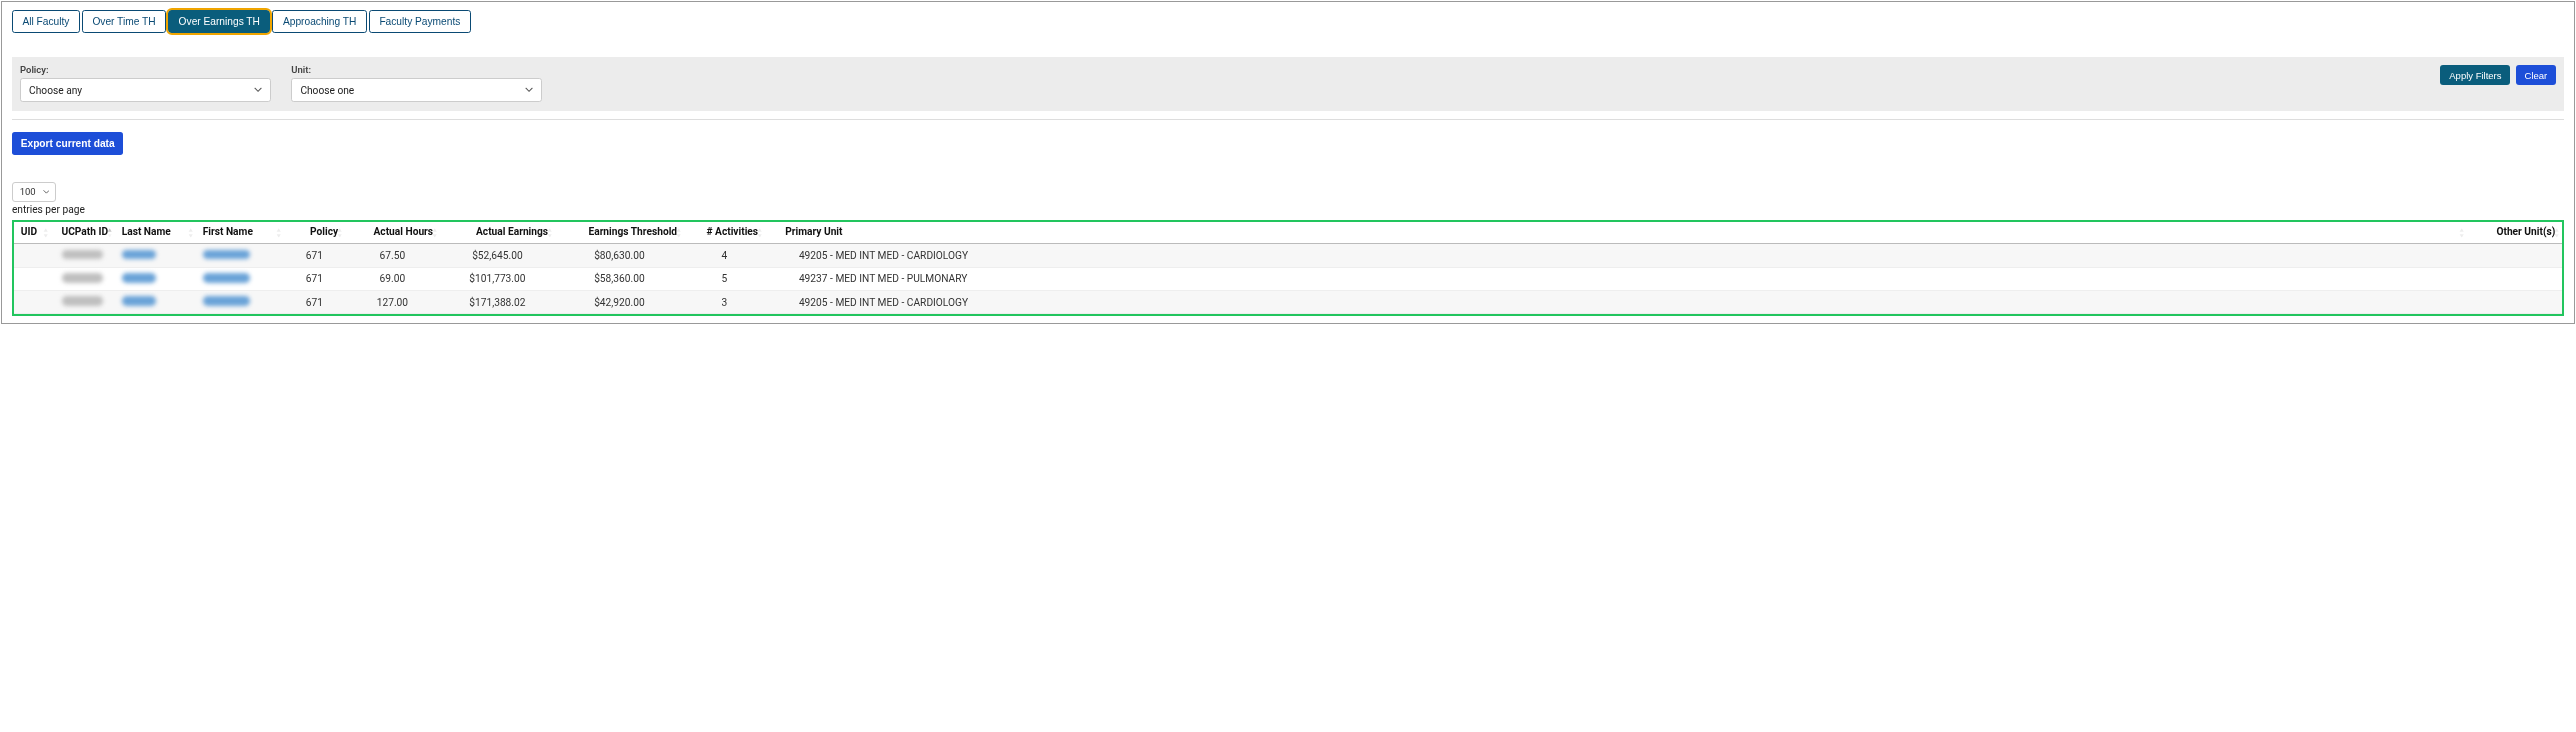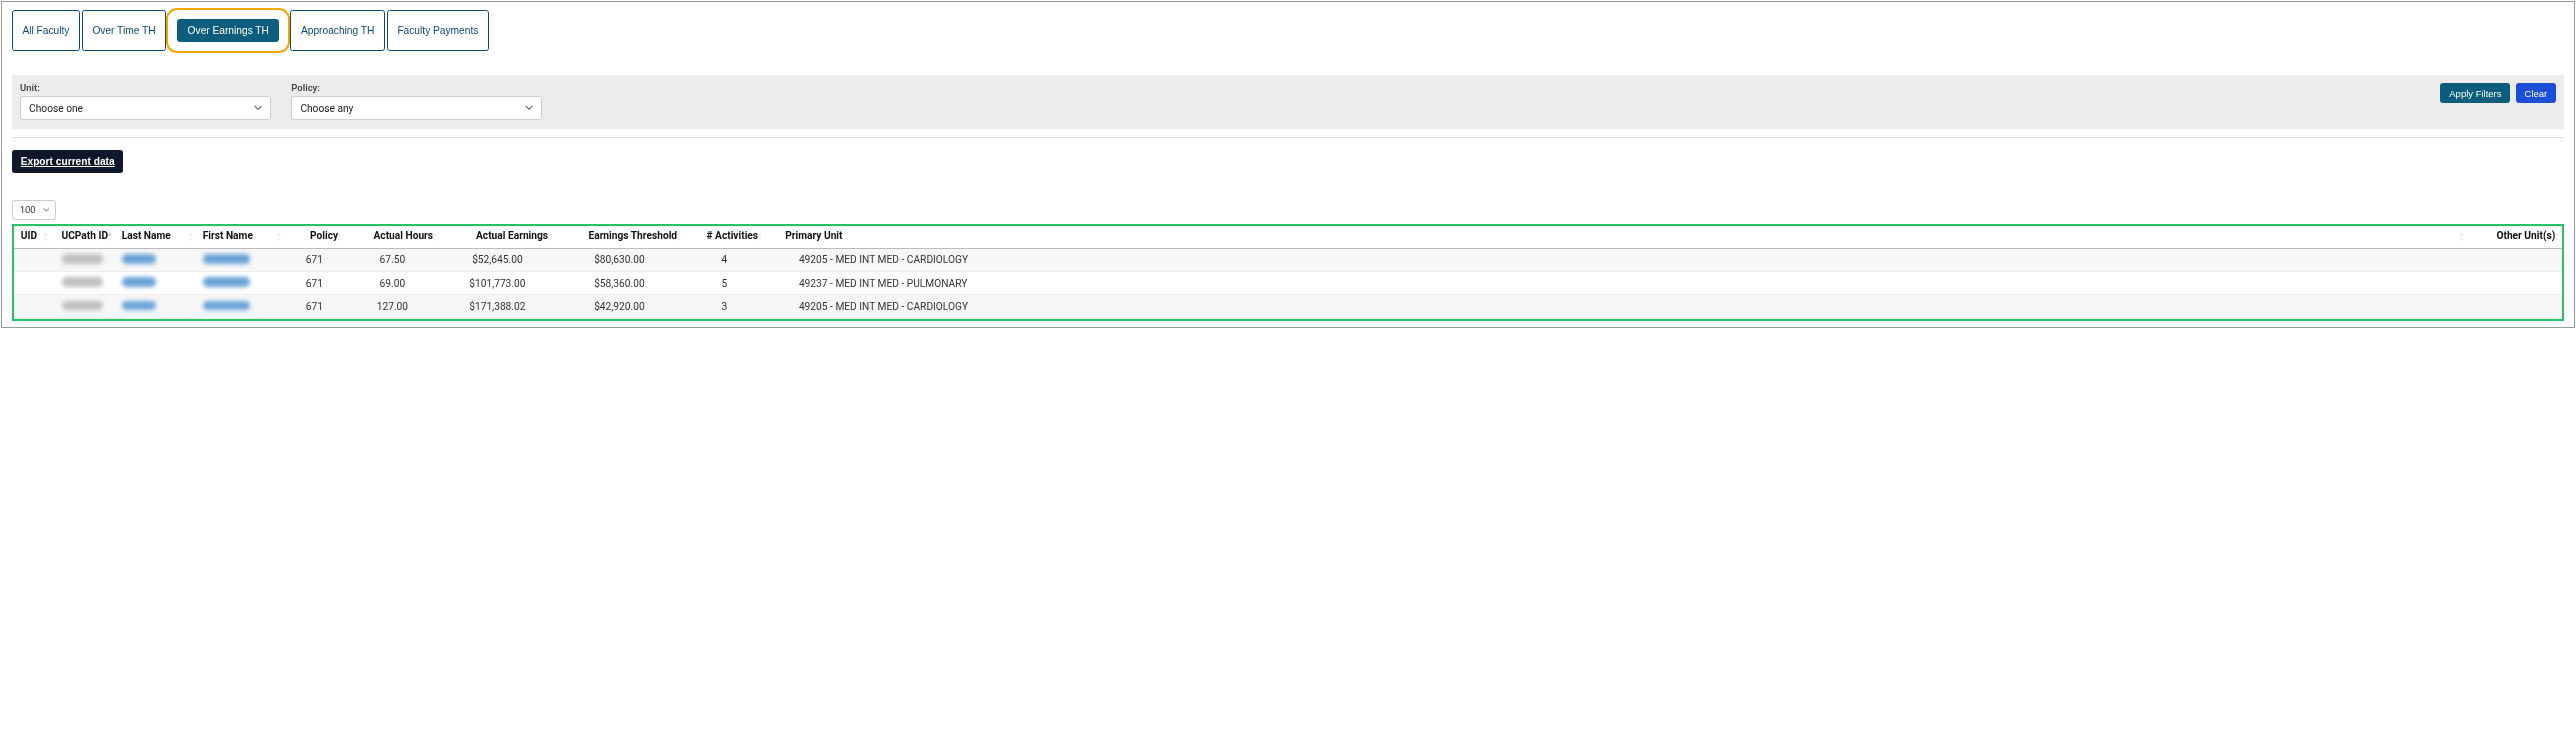--- a/index.html
+++ b/index.html
@@ -29,22 +29,22 @@
     background: #fff;
     cursor: pointer;
   }
   .tab.active {
     background: #0a5d7c;
     color: #fff;
     border-color: #0a5d7c;
   }
   .tab-highlight {
     outline: 2px solid #f0a500;
-    border-radius: 9px;
-    padding: 9px;
+    border-radius: 4px;
+    padding: 0;
   }
   .filter-bar {
     background: #ececec;
     padding: 6.8px 8.1px 8.1px 8.1px;
     display: flex;
     align-items: flex-start;
     gap: 20.3px;
   }
   .filter-group { display: flex; flex-direction: column; }
   .filter-label {
@@ -85,30 +85,29 @@
     border: none;
     border-radius: 3px;
     padding: 4.7px 8.8px;
     font-size: 9.5px;
     cursor: pointer;
     color: #fff;
   }
   .btn-primary { background: #0a5d7c; }
   .btn-gray { background: #1d4ed8; }
   .btn-export {
-    background: #0f172a;
+    background: #1d4ed8;
     color: #fff;
     border: none;
     border-radius: 2.7px;
     padding: 6.1px 8.8px;
     font-size: 10.2px;
     font-weight: 600;
     margin-top: 12.2px;
     cursor: pointer;
-    text-decoration: underline;
   }
   .divider {
     border-top: 0.7px solid #ddd;
     margin-top: 8.1px;
   }
   .page-size-row {
     margin-top: 27px;
   }
   .page-size-select {
     border: 0.7px solid #ccc;
@@ -185,34 +184,34 @@
     <button class="tab">Over Time TH</button>
     <span class="tab-highlight">
       <button class="tab active">Over Earnings TH</button>
     </span>
     <button class="tab">Approaching TH</button>
     <button class="tab">Faculty Payments</button>
   </div>
 
   <div class="filter-bar">
     <div class="filter-group">
-      <span class="filter-label">Unit:</span>
+      <span class="filter-label">Policy:</span>
       <div class="select-wrap">
-        <span>Choose one</span>
+        <span>Choose any</span>
         <span class="chev">
           <svg width="8.1" height="5.4" viewBox="0 0 12 8">
               <path d="M1 1l5 5 5-5" stroke="#555" stroke-width="1.6" fill="none"></path>
             </svg>
         </span>
       </div>
     </div>
     <div class="filter-group">
-      <span class="filter-label">Policy:</span>
+      <span class="filter-label">Unit:</span>
       <div class="select-wrap">
-        <span>Choose any</span>
+        <span>Choose one</span>
         <span class="chev">
           <svg width="8.1" height="5.4" viewBox="0 0 12 8">
               <path d="M1 1l5 5 5-5" stroke="#555" stroke-width="1.6" fill="none"></path>
             </svg>
         </span>
       </div>
     </div>
     <div class="filter-spacer"></div>
     <div class="filter-buttons">
       <button class="btn btn-primary">Apply Filters</button>
@@ -226,20 +225,21 @@
 
   <div class="page-size-row">
     <div class="page-size-select">
       <span>100</span>
       <span class="chev">
         <svg width="6.8" height="4.7" viewBox="0 0 12 8">
             <path d="M1 1l5 5 5-5" stroke="#555" stroke-width="1.6" fill="none"></path>
           </svg>
       </span>
     </div>
+    <div class="entries-label">entries per page</div>
   </div>
 
   <div class="table-highlight">
     <table class="data">
       <thead>
         <tr>
           <th style="width:37px"><span>UID</span><span class="sort-icon">
                 <svg width="5.4" height="9.5" viewBox="0 0 8 14">
                   <path d="M4 0l3 5H1z M4 14l3-5H1z" fill="#ccc"></path>
                 </svg>

